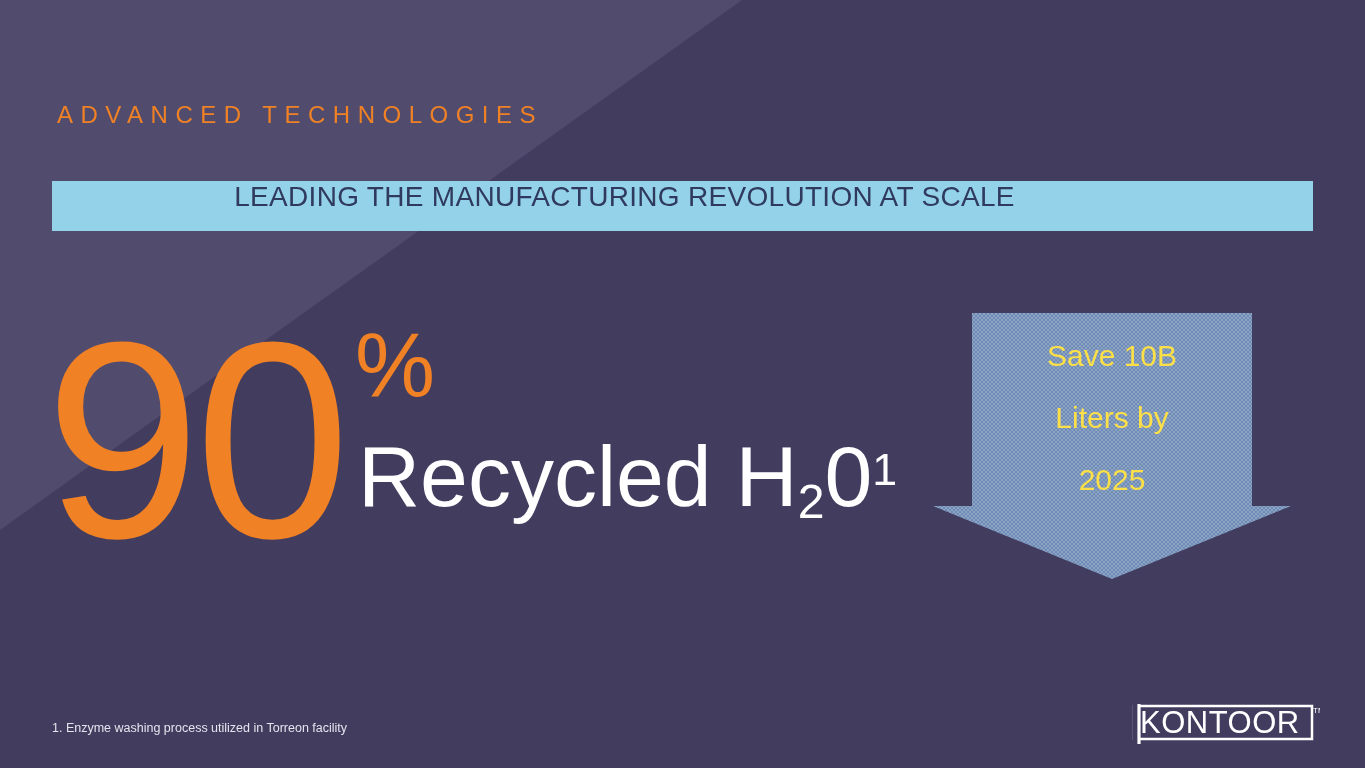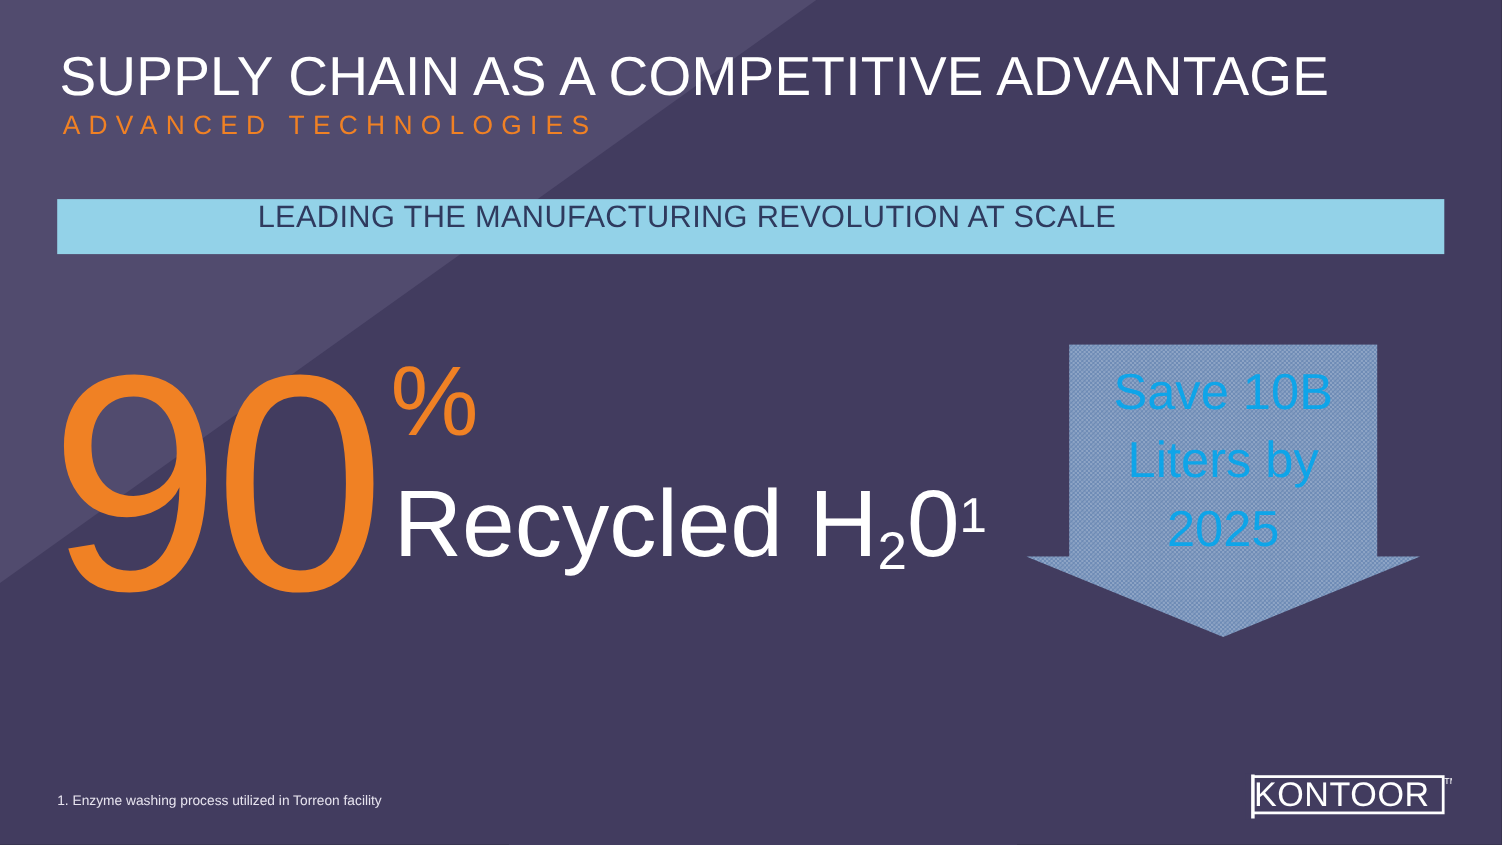--- a/index.html
+++ b/index.html
@@ -140,22 +140,22 @@
     background-size: 4px 4px;
     background-position: 0 0, 2px 2px;
     clip-path: polygon(39px 0, 319px 0, 319px 193px, 358px 193px, 179px 266px, 0 193px, 39px 193px);
   }
   .arrow-text {
     position: absolute;
     left: 39px;
     top: 12px;
     width: 280px;
     text-align: center;
-    color: #0ea5e9;
-    font-size: 46px;
+    color: #fde047;
+    font-size: 30px;
     line-height: 62px;
   }
 
   
   .footnote {
     position: absolute;
     left: 52px;
     top: 721px;
     font-size: 12.5px;
     color: #e6e3ee;
@@ -172,21 +172,20 @@
   }
   .logo svg { display: block; }
 </style>
 </head>
 <body>
 
 <div id="slide">
 
   <div class="bg-wedge"></div>
 
-  <div class="title">SUPPLY CHAIN AS A COMPETITIVE ADVANTAGE</div>
   <div class="subtitle">ADVANCED TECHNOLOGIES</div>
 
   <div class="banner">
     <div class="banner-text">LEADING THE MANUFACTURING REVOLUTION AT SCALE</div>
   </div>
 
   <div class="stat-wrap">
     <div class="stat-number">90</div>
     <div class="stat-percent">%</div>
     <div class="stat-label"><span>Recycled H</span><sub>2</sub><span>0</span><sup>1</sup></div>

